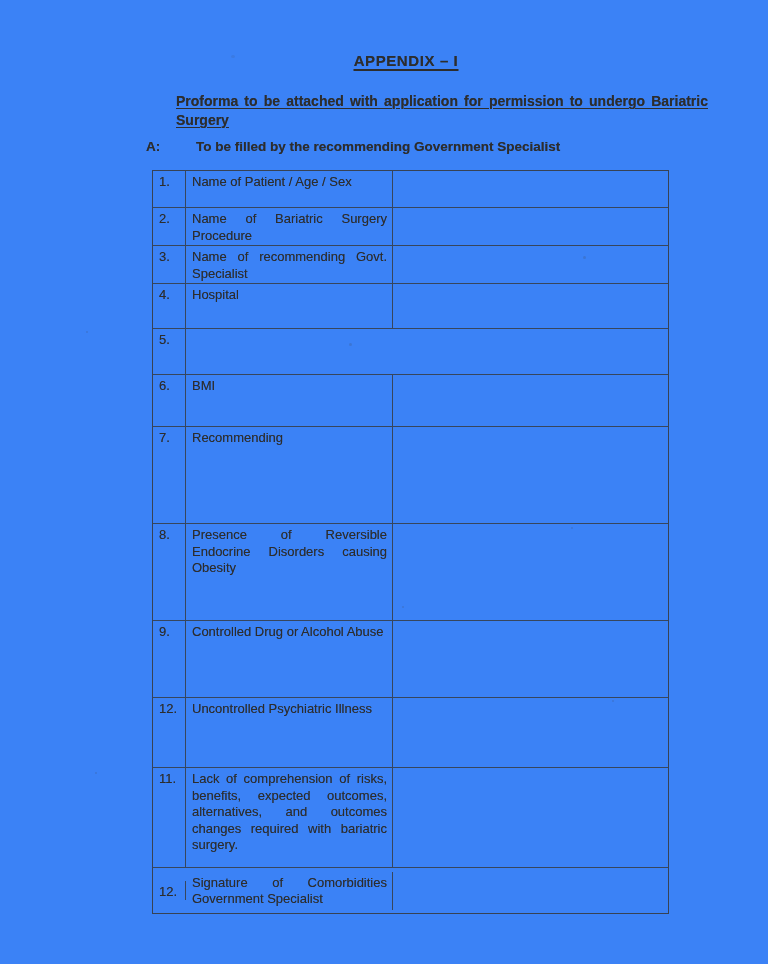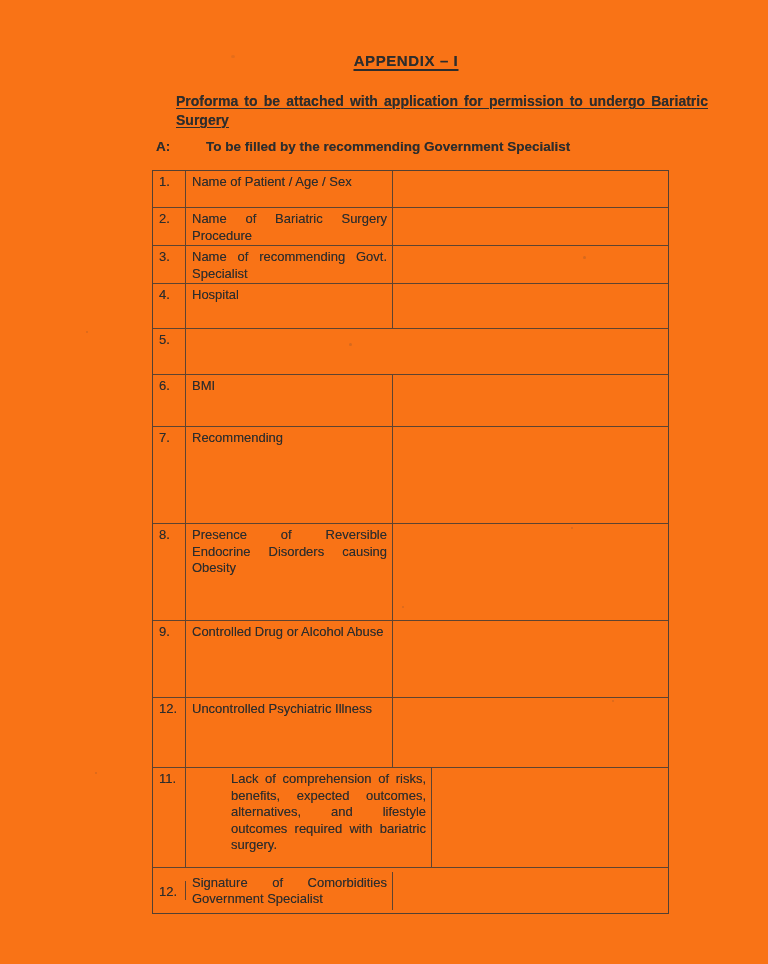--- a/index.html
+++ b/index.html
@@ -5,21 +5,21 @@
   html,body{margin:0;padding:0;}
   body{
     width:768px;height:964px;
     background:#e9e9e7;
     font-family:"Liberation Sans","DejaVu Sans",sans-serif;
     -webkit-font-smoothing:antialiased;
   }
   .sheet{
     position:relative;
     width:768px;height:964px;
-    background:#f97316;
+    background:#3b82f6;
     color:#2d2d2d;
     overflow:hidden;
   }
   
   .speck{
     position:absolute;width:3px;height:3px;border-radius:50%;
     background:rgba(60,60,60,.18);
   }
   .speck.s1{left:583px;top:256px;}
   .speck.s2{left:86px;top:331px;width:2px;height:2px;}
@@ -49,21 +49,21 @@
     text-decoration:underline;
     text-decoration-thickness:1.4px;
     text-underline-offset:2px;
   }
   .subtitle .line1{
     white-space:nowrap;
     text-align-last:justify;
     -moz-text-align-last:justify;
   }
   .section-a{
-    position:absolute;left:156px;top:139px;width:532px;
+    position:absolute;left:146px;top:139px;width:532px;
     font-size:13.5px;font-weight:bold;
     text-shadow:0 0 .4px rgba(40,40,40,.55);
   }
   .section-a .a-label{display:inline-block;width:50px;}
 
   .frm-table{
     position:absolute;left:152px;top:170px;width:517px;
     border:1px solid rgba(55,55,55,.85);
     box-sizing:border-box;
     font-size:13px;line-height:16.5px;
@@ -93,21 +93,21 @@
   .row:nth-child(1){height:37px;}
   .row:nth-child(2){height:38px;}
   .row:nth-child(3){height:38px;}
   .row:nth-child(4){height:45px;}
   .row:nth-child(5){height:46px;}
   .row:nth-child(6){height:52px;}
   .row:nth-child(7){height:97px;}
   .row:nth-child(8){height:97px;}
   .row:nth-child(9){height:77px;}
   .row:nth-child(10){height:70px;}
-  .row:nth-child(11){height:100px;gap:39px;}
+  .row:nth-child(11){height:100px;}
   .row:nth-child(12){height:45px;align-items:center;}
 </style>
 </head>
 <body>
 
 <div class="sheet">
 
   <span class="speck s1"></span>
   <span class="speck s2"></span>
   <span class="speck s3"></span>
@@ -184,21 +184,21 @@
     </div>
 
     <div class="row">
       <div class="cell num">12.</div>
       <div class="cell lbl">Uncontrolled Psychiatric Illness</div>
       <div class="cell val"></div>
     </div>
 
     <div class="row">
       <div class="cell num">11.</div>
-      <div class="cell lbl">Lack of comprehension of risks, benefits, expected outcomes, alternatives, and lifestyle outcomes required with bariatric surgery.</div>
+      <div class="cell lbl">Lack of comprehension of risks, benefits, expected outcomes, alternatives, and outcomes changes required with bariatric surgery.</div>
       <div class="cell val"></div>
     </div>
 
     <div class="row">
       <div class="cell num">12.</div>
       <div class="cell lbl">Signature of Comorbidities Government Specialist</div>
       <div class="cell val"></div>
     </div>
 
   </div>

